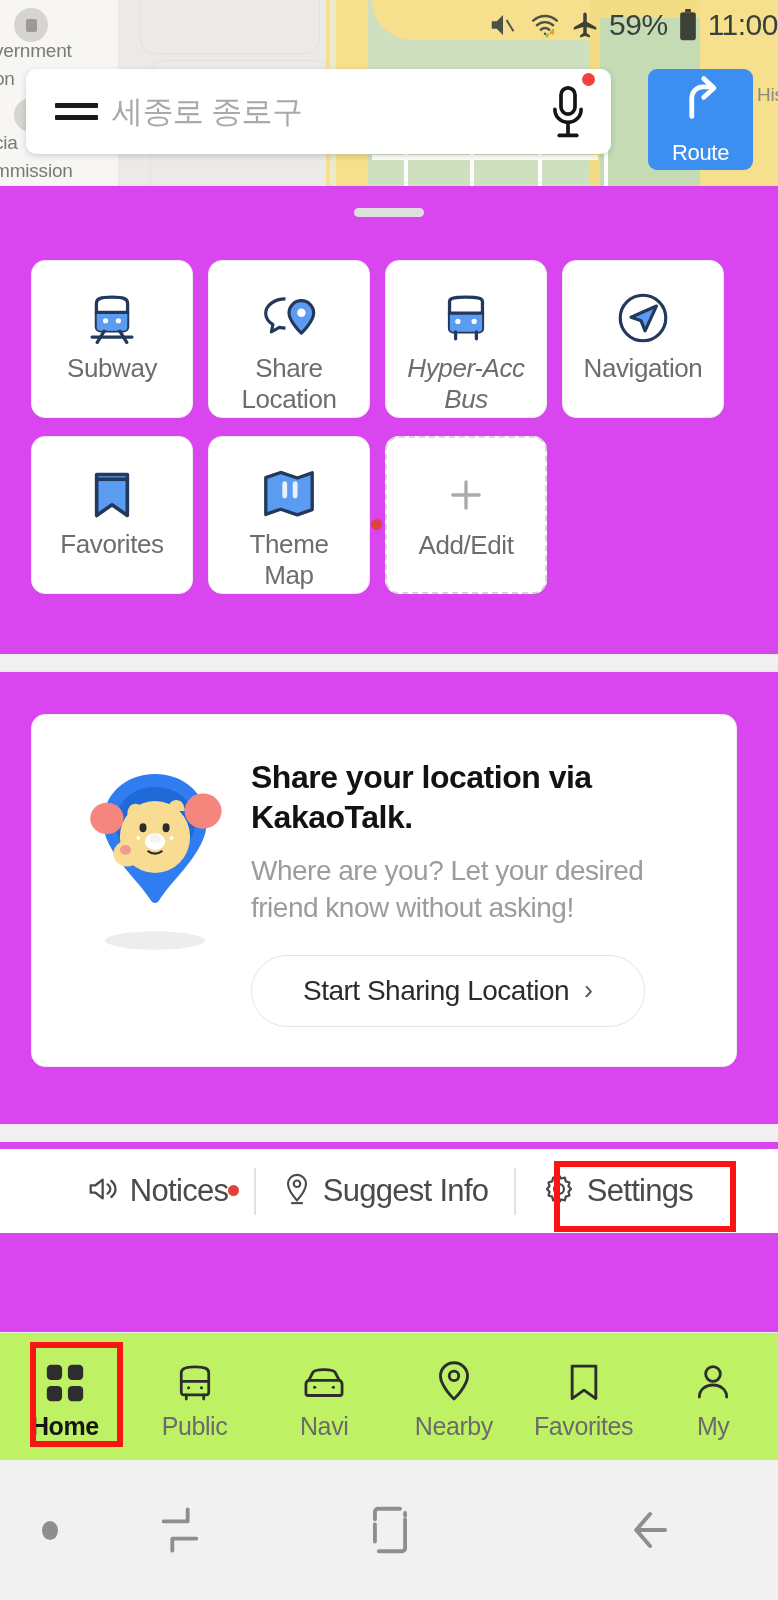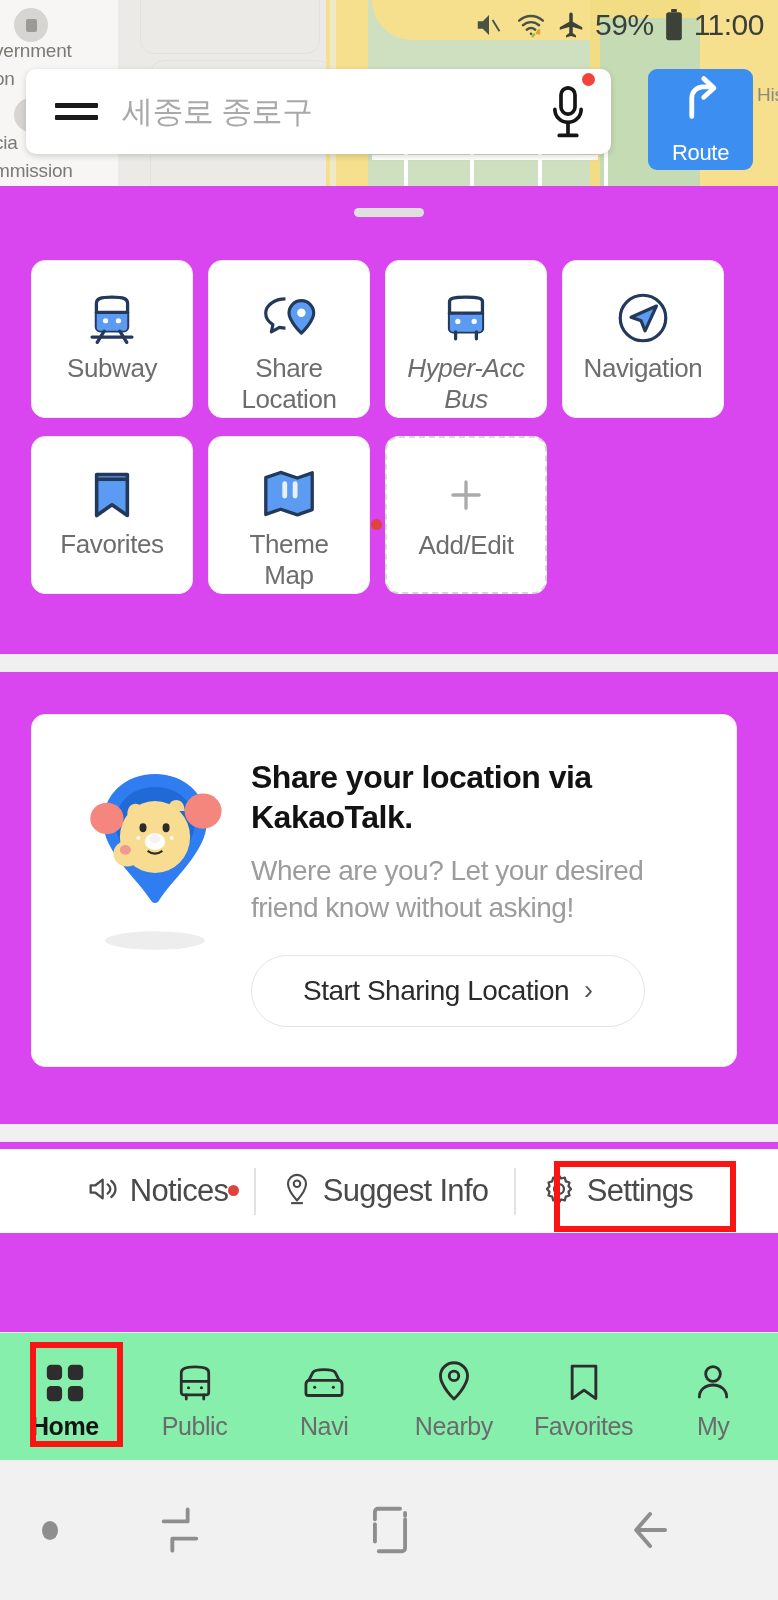--- a/index.html
+++ b/index.html
@@ -33,40 +33,40 @@
   .m-dot-pin {
     position: absolute; width: 34px; height: 34px; border-radius: 50%;
     background: #d6d5d1; display: flex; align-items: center; justify-content: center;
   }
   .m-dot-pin i { display:block; width: 11px; height: 13px; background:#9b9a95; border-radius:2px; }
 
   
   .statusbar {
     position: absolute; top: 0; right: 0; height: 50px; width: 360px;
     display: flex; align-items: center; justify-content: flex-end;
-    gap: 9px; padding-right: 14px; z-index: 6;
+    gap: 9px; z-index: 6;
   }
   .sb-ico { display: flex; align-items: center; }
   .sb-text {
     color: #3b3f3a; font-size: 30px; font-weight: 400; letter-spacing: -0.5px;
     font-family: "Liberation Sans", sans-serif;
   }
 
   
   .searchbar {
     position: absolute; top: 69px; left: 26px; width: 585px; height: 85px;
     background: #ffffff; border-radius: 10px;
     box-shadow: 0 2px 6px rgba(0,0,0,0.16);
     display: flex; align-items: center; z-index: 8;
   }
   .hamburger { width: 72px; display: flex; flex-direction: column; align-items: center; gap: 7px; cursor: pointer; margin-left: 14px;}
   .hamburger span { display: block; width: 43px; height: 5px; background: #1a1a1a; border-radius: 1px; }
   .search-text {
     flex: 1; color: #a9a9a9; font-size: 31px; letter-spacing: -0.6px;
-    margin-left: 10px; font-family: "Liberation Sans", "DejaVu Sans", sans-serif;
+    font-family: "Liberation Sans", "DejaVu Sans", sans-serif;
   }
   .mic-wrap { position: relative; width: 86px; display: flex; align-items:center; justify-content:center;}
   .mic-badge {
     position: absolute; top: -11px; right: 16px; width: 13px; height: 13px;
     background: #f4433c; border-radius: 50%;
   }
   .route-btn {
     position: absolute; top: 69px; left: 648px; width: 105px; height: 101px;
     background: #3c8ff0; border-radius: 9px; z-index: 8;
     display: flex; flex-direction: column; align-items: center; justify-content: center; gap: 14px;
@@ -156,21 +156,21 @@
   .link-sep { width: 1.4px; height: 47px; background: #e2e2e2; }
   .hl-box {
     position: absolute; border: 6px solid #fb1414; background: transparent;
     pointer-events: none; z-index: 30;
   }
   .hl-settings { left: 554px; top: 1161px; width: 182px; height: 71px; }
 
   
   .tabbar {
     position: absolute; top: 1332px; left: 0; width: 778px; height: 128px;
-    background: #86efac; border-top: 1.3px solid #ececec;
+    background: #bef264; border-top: 1.3px solid #ececec;
     display: flex; align-items: center;
   }
   .tab {
     flex: 1; display: flex; flex-direction: column; align-items: center;
     gap: 9px; cursor: pointer; padding-top: 4px;
   }
   .tab-ico { height: 46px; display: flex; align-items: flex-end; justify-content: center; }
   .tab-label { font-size: 25px; color: #6b6b6b; letter-spacing: -0.4px; }
   .tab.active .tab-label { color: #151515; font-weight: bold; }
   .hl-home { left: 30px; top: 1342px; width: 93px; height: 105px; }

